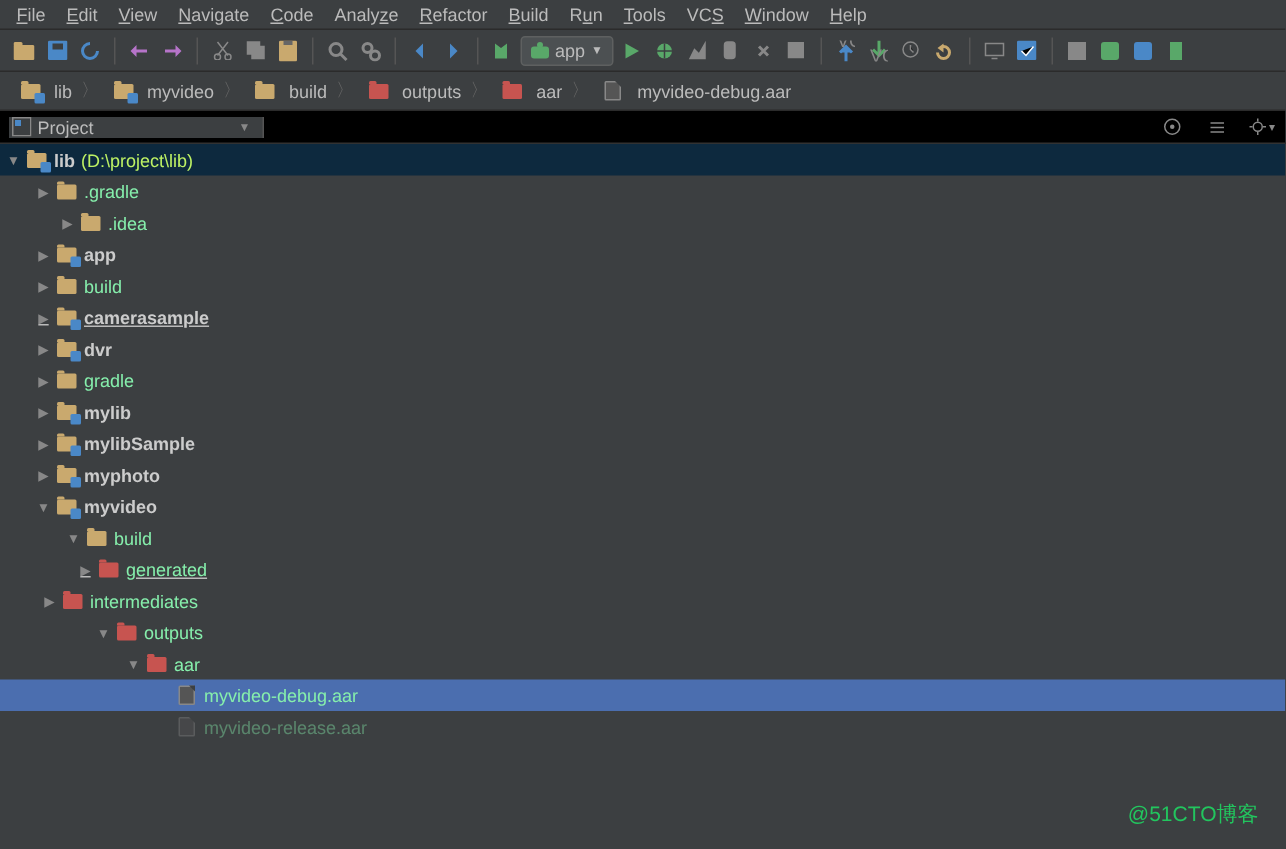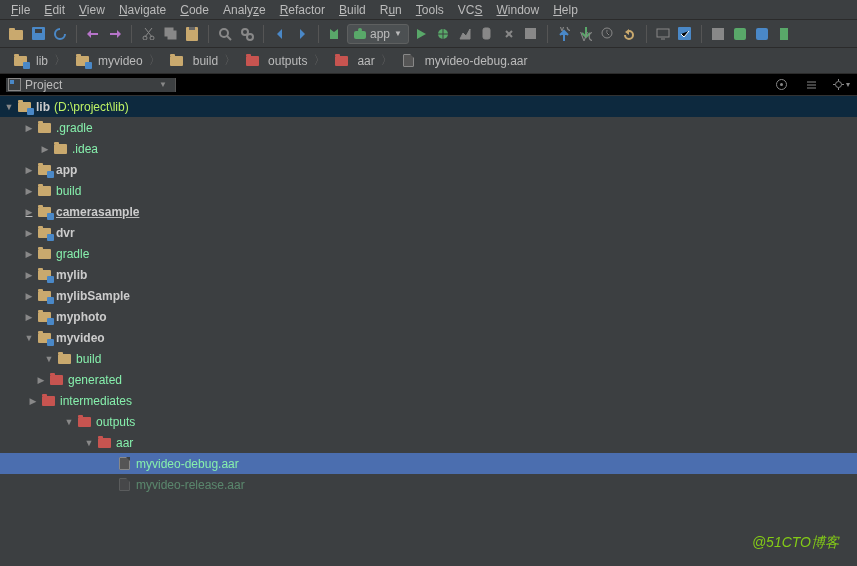--- a/index.html
+++ b/index.html
@@ -31,21 +31,21 @@
   .folder::before { content: ""; position: absolute; top: -2px; left: 0; width: 5px; height: 2px; background: #c9a96e; border-radius: 1px 1px 0 0; }
   .folder.red { background: #c75450; }
   .folder.red::before { background: #c75450; }
   .lib-ico { position: relative; }
   .lib-ico::after { content: ""; position: absolute; right: -3px; bottom: -3px; width: 7px; height: 7px; background: #4a88c7; border-radius: 1px; }
   .file-ico { width: 11px; height: 13px; border: 1px solid #888; background: #555; border-radius: 1px; position: relative; }
   .file-ico::before { content: ""; position: absolute; top: -1px; right: -1px; border-style: solid; border-width: 0 4px 4px 0; border-color: transparent #3c3f41 transparent transparent; }
   .rowtext { color: #86efac; }
   .rowtext.bold { font-weight: bold; color: #ccc; }
   .pathhint { color: #bef264; margin-left: 4px; }
-  .watermark { position: absolute; bottom: 14px; right: 18px; color: #84cc16; font-size: 14px; font-style: italic; pointer-events: none; }
+  .watermark { position: absolute; bottom: 14px; right: 18px; color: #22c55e; font-size: 14px; pointer-events: none; }
   svg { display: block; }
   .run-green { fill: #59a869; }
   .blue-i { fill: #4a88c7; }
   .orange-i { fill: #c9a96e; }
   .gray-i { fill: #888; }
 </style>
 </head>
 <body>
 
 <div class="menubar">
@@ -407,21 +407,21 @@
       </span>
       <span class="rowtext bold">myvideo</span>
     </div>
     <div class="row" style="padding-left: 44px;">
       <span class="arrow open"></span>
       <span class="ico">
         <span class="folder"></span>
       </span>
       <span class="rowtext">build</span>
     </div>
-    <div class="row" style="padding-left: 36px;">
+    <div class="row" style="padding-left: 52px; text-decoration: underline;">
       <span class="arrow closed"></span>
       <span class="ico">
         <span class="folder red"></span>
       </span>
       <span class="rowtext">generated</span>
     </div>
     <div class="row" style="padding-left: 28px;">
       <span class="arrow closed"></span>
       <span class="ico">
         <span class="folder red"></span>

